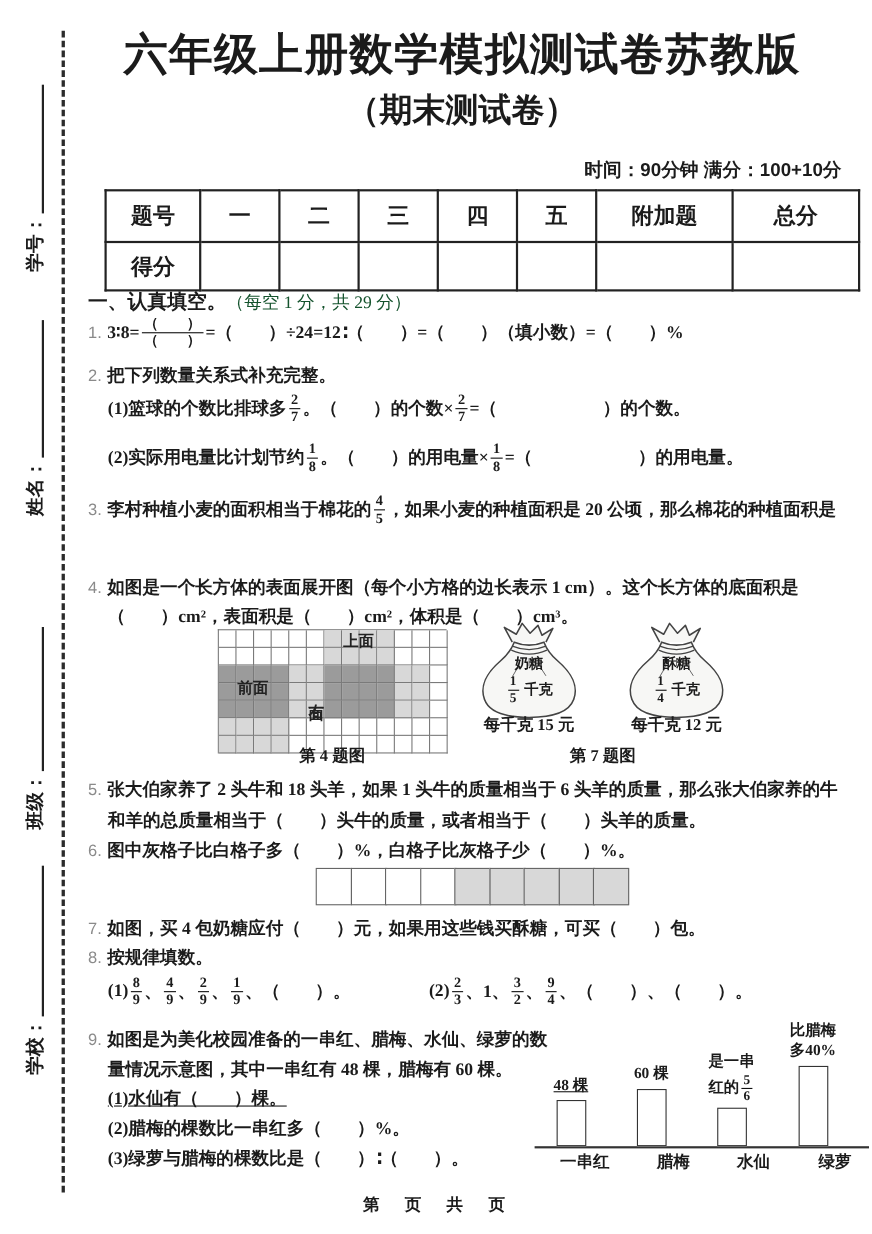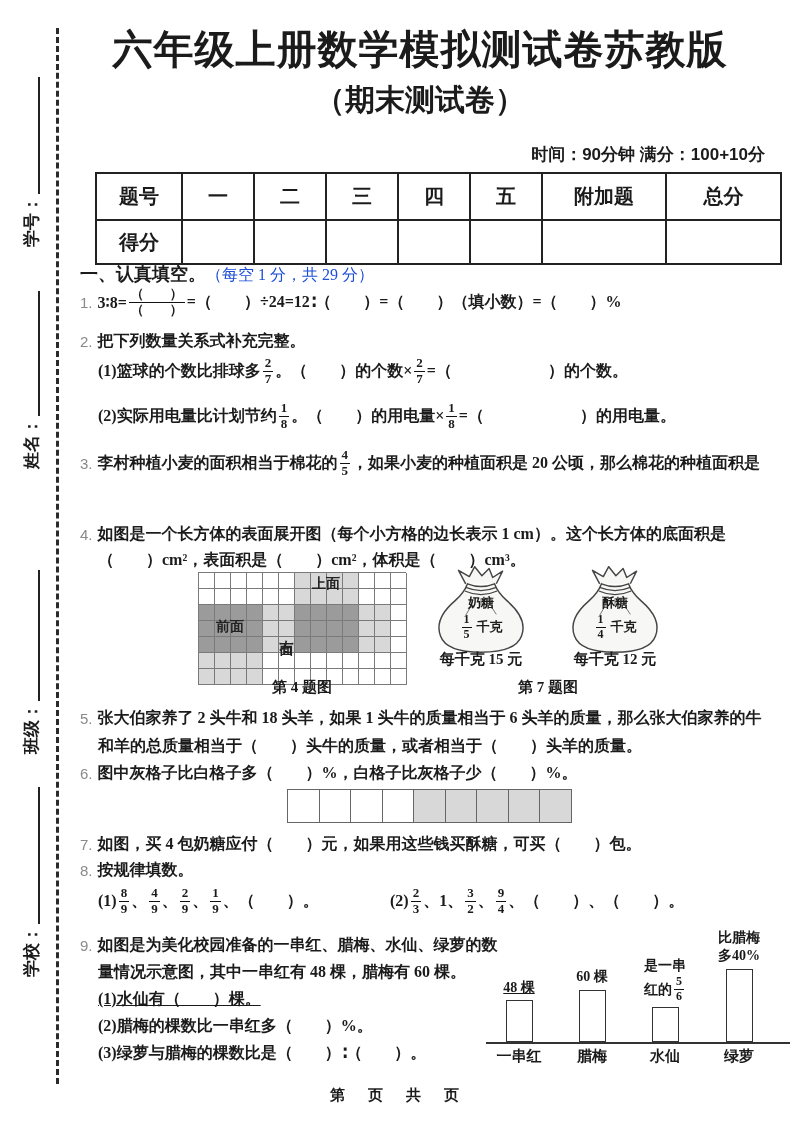--- a/index.html
+++ b/index.html
@@ -26,21 +26,21 @@
   .score-table td{border:2px solid #222;text-align:center;font-size:20px;font-weight:700;
                   font-family:"Liberation Sans","DejaVu Sans",sans-serif;}
   .score-table tr:nth-child(1) td{height:43px;}
   .score-table tr:nth-child(2) td{height:40px;}
   .st-w0{width:82px;} .st-w1{width:68px;} .st-w2{width:68px;} .st-w3{width:68px;}
   .st-w4{width:68px;} .st-w5{width:68px;} .st-w6{width:120px;} .st-w7{width:111px;}
 
   
   .sec{position:absolute;left:80px;top:262px;font-size:18px;white-space:nowrap;}
   .sec-title{font-weight:800;}
-  .sec-note{font-weight:400;color:#1d4ed8;font-size:16px;}
+  .sec-note{font-weight:400;color:#14532d;font-size:16px;}
 
   
   .mathline{display:flex;align-items:center;white-space:nowrap;font-size:16px;font-weight:600;}
   .qno{color:#8a8a8a;font-family:"Liberation Sans","DejaVu Sans",sans-serif;
        font-weight:400;font-size:15px;margin-right:5px;}
   .mt{white-space:pre;}
   .frac{display:inline-flex;flex-direction:column;align-items:center;vertical-align:middle;
         line-height:1.15;font-size:13px;margin:0 2px;font-weight:600;}
   .frac .num{border-bottom:1.5px solid #111;padding:0 2px;}
   .frac .den{padding:0 2px;}
@@ -70,21 +70,21 @@
   .strip-cell:first-child{margin-left:0;}
 
   
   #chart{position:absolute;left:480px;top:924px;width:312px;height:142px;font-weight:600;}
   #chart-axis{position:absolute;left:6px;right:2px;top:118px;border-top:2px solid #333;}
   .bar-group{position:absolute;top:0;width:70px;display:flex;flex-direction:column;
              align-items:center;justify-content:flex-end;}
   .bar-label{font-size:14px;text-align:center;line-height:1.3;margin-bottom:3px;}
   .bar-label .frac{font-size:12px;}
   .bar{width:27px;background:#ffffff;border:1.5px solid #333;box-sizing:border-box;}
-  .bar-xlabel{position:absolute;top:123px;width:70px;text-align:center;font-size:15px;}
+  .bar-xlabel{position:absolute;top:123px;width:70px;text-align:right;font-size:15px;}
 
   
   .footer{position:absolute;left:0;right:0;top:1086px;text-align:center;
           font-size:15px;font-weight:600;letter-spacing:4px;}
 </style>
 </head>
 <body>
 
 <div class="page">
 

